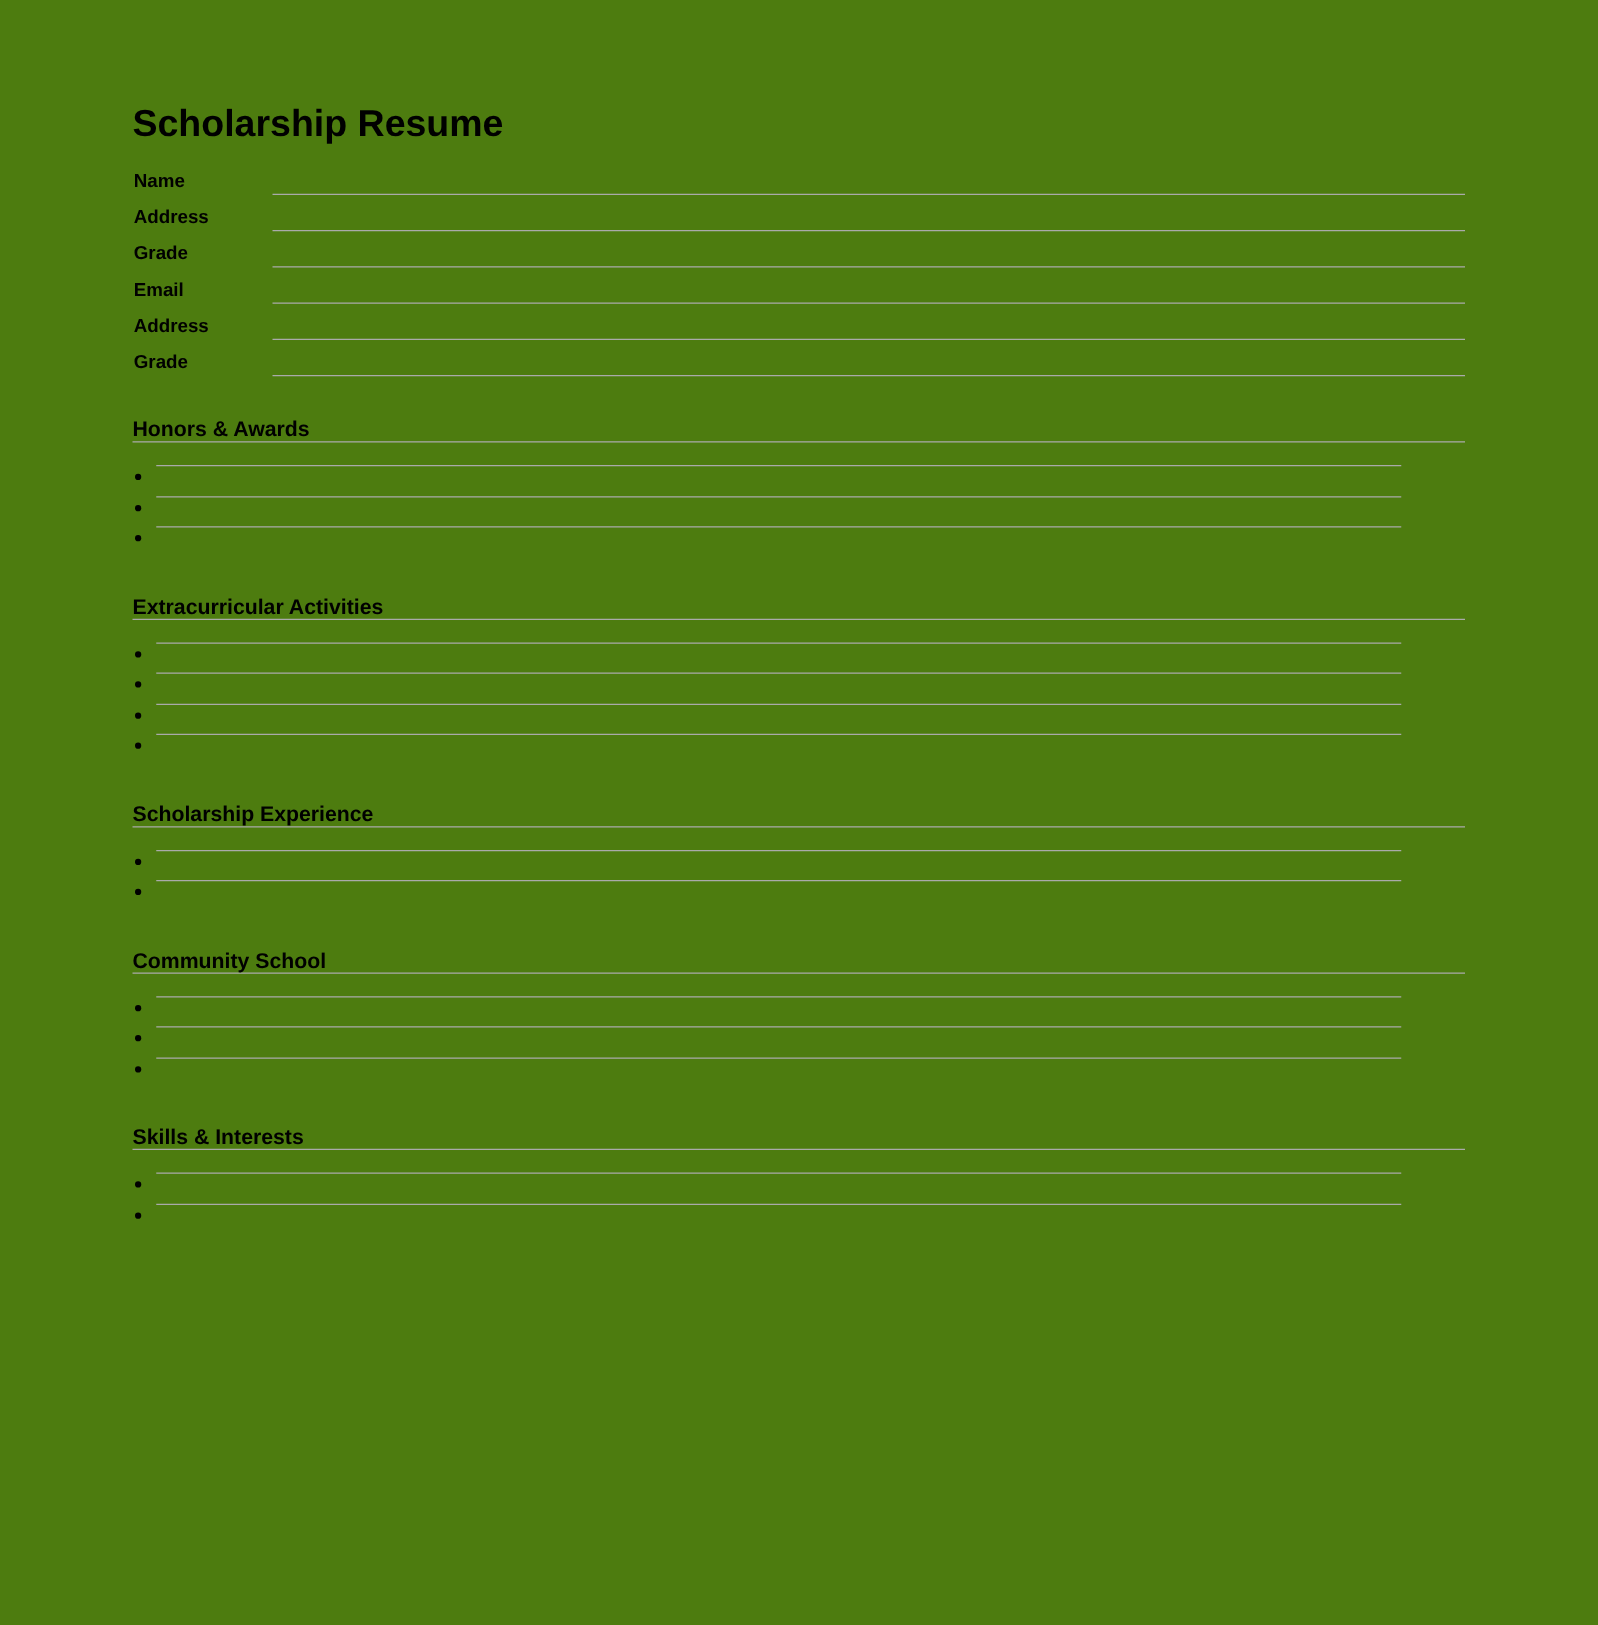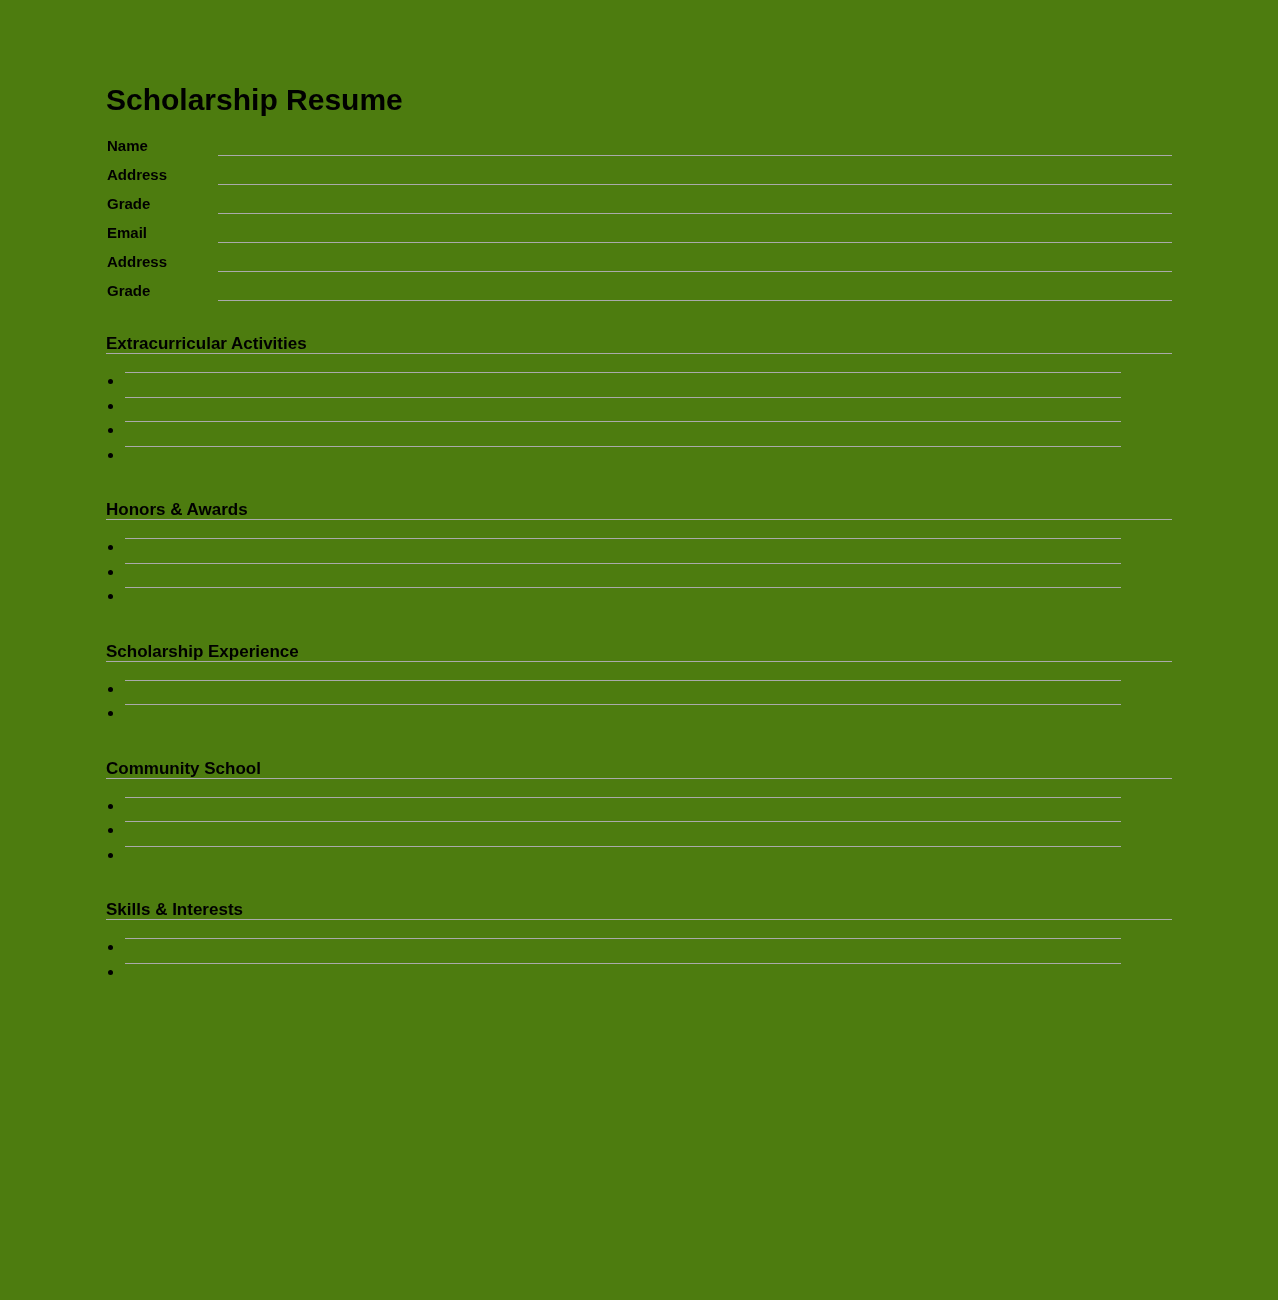--- a/index.html
+++ b/index.html
@@ -116,47 +116,47 @@
   </div>
 
   <div class="field-row">
     <span class="field-label">Grade</span>
     <span class="field-line"></span>
   </div>
 </div>
 
   <div id="sections">
   <section class="section">
+    <h2 class="section-heading">Honors &amp; Awards</h2>
+    <ul class="bullet-list">
+  <li class="bullet-row">
+    <span class="bullet-line"></span>
+    <span class="bullet-dot"></span>
+  </li>
+
+  <li class="bullet-row">
+    <span class="bullet-line"></span>
+    <span class="bullet-dot"></span>
+  </li>
+
+  <li class="bullet-row">
+    <span class="bullet-line"></span>
+    <span class="bullet-dot"></span>
+  </li>
+</ul>
+  </section>
+
+  <section class="section">
     <h2 class="section-heading">Extracurricular Activities</h2>
     <ul class="bullet-list">
   <li class="bullet-row">
     <span class="bullet-line"></span>
     <span class="bullet-dot"></span>
   </li>
 
-  <li class="bullet-row">
-    <span class="bullet-line"></span>
-    <span class="bullet-dot"></span>
-  </li>
-
-  <li class="bullet-row">
-    <span class="bullet-line"></span>
-    <span class="bullet-dot"></span>
-  </li>
-
-  <li class="bullet-row">
-    <span class="bullet-line"></span>
-    <span class="bullet-dot"></span>
-  </li>
-</ul>
-  </section>
-
-  <section class="section">
-    <h2 class="section-heading">Honors &amp; Awards</h2>
-    <ul class="bullet-list">
   <li class="bullet-row">
     <span class="bullet-line"></span>
     <span class="bullet-dot"></span>
   </li>
 
   <li class="bullet-row">
     <span class="bullet-line"></span>
     <span class="bullet-dot"></span>
   </li>
 

